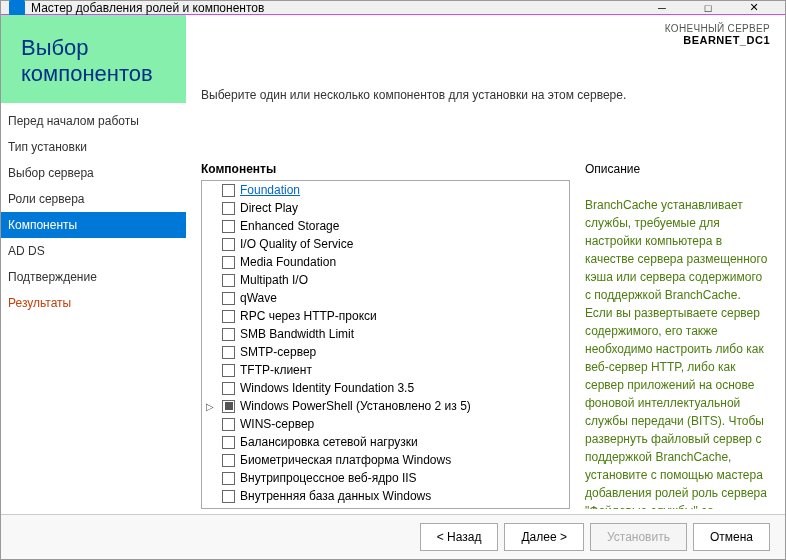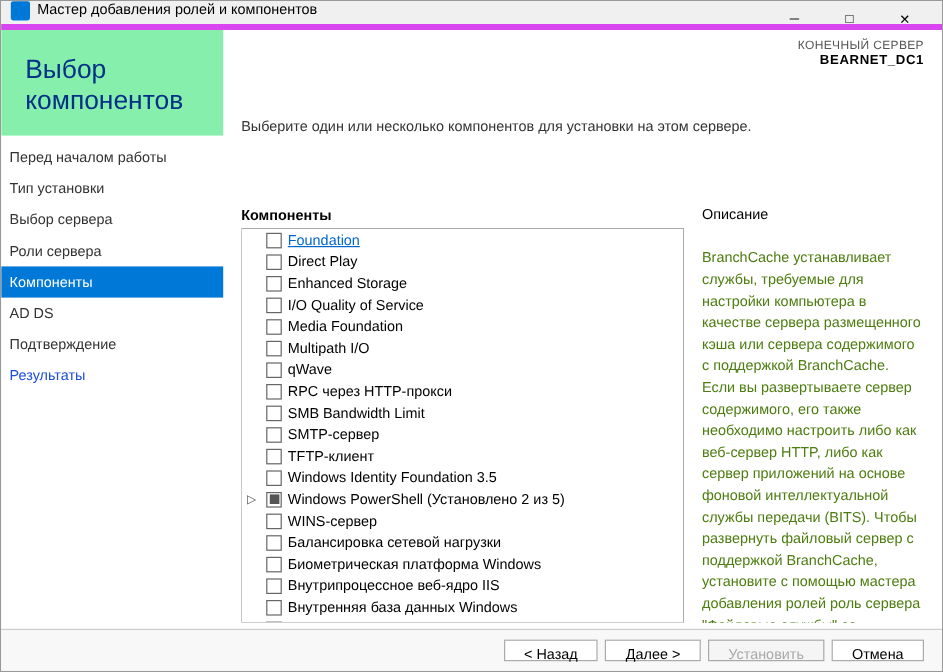--- a/index.html
+++ b/index.html
@@ -18,24 +18,25 @@
       width: 786px;
       height: 560px;
       background: #fff;
       border: 1px solid #999;
       display: flex;
       flex-direction: column;
       box-shadow: 2px 2px 8px rgba(0,0,0,0.3);
     }
     .title-bar {
       background: #f0f0f0;
-      height: 24px;
-      display: flex;
+      height: 14px;
+      display: flex;
+      align-items: center;
       padding: 0 8px;
-      border-bottom: 5px solid #d946ef;
+      border-bottom: 1px solid #d946ef;
       flex-shrink: 0;
     }
     .title-bar-icon {
       width: 16px;
       height: 16px;
       margin-right: 6px;
       background: #0078d7;
       border-radius: 2px;
       flex-shrink: 0;
     }
@@ -91,21 +92,21 @@
       cursor: pointer;
       font-size: 12px;
       color: #333;
       white-space: nowrap;
     }
     .nav-item.active {
       background: #0078d7;
       color: #fff;
     }
     .nav-item.disabled {
-      color: #1d4ed8;
+      color: #c2410c;
       cursor: default;
     }
     .right-panel {
       flex: 1;
       display: flex;
       flex-direction: column;
       padding: 0;
       overflow: hidden;
       gap: 42px;
     }
@@ -243,21 +244,21 @@
       flex-shrink: 0;
       background: #f8f8f8;
     }
     .footer-btn {
       padding: 4px 16px;
       font-size: 12px;
       border: 1px solid #aaa;
       background: #fff;
       cursor: pointer;
       min-width: 70px;
-      height: 18px;
+      height: 28px;
     }
     .footer-btn.disabled {
       color: #aaa;
       cursor: default;
       background: #f5f5f5;
     }
     .instruction-row {
       padding: 0 15px 0 15px;
       margin-bottom: 0;
     }

